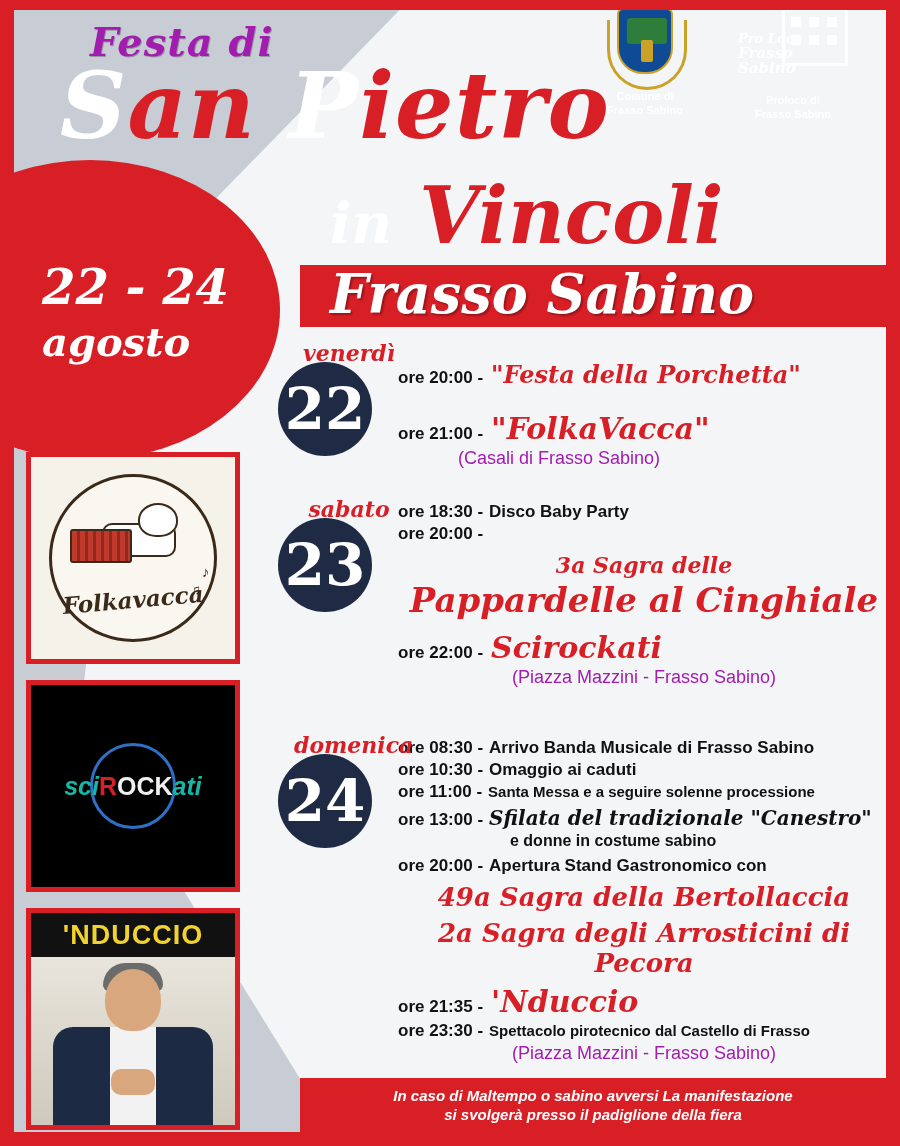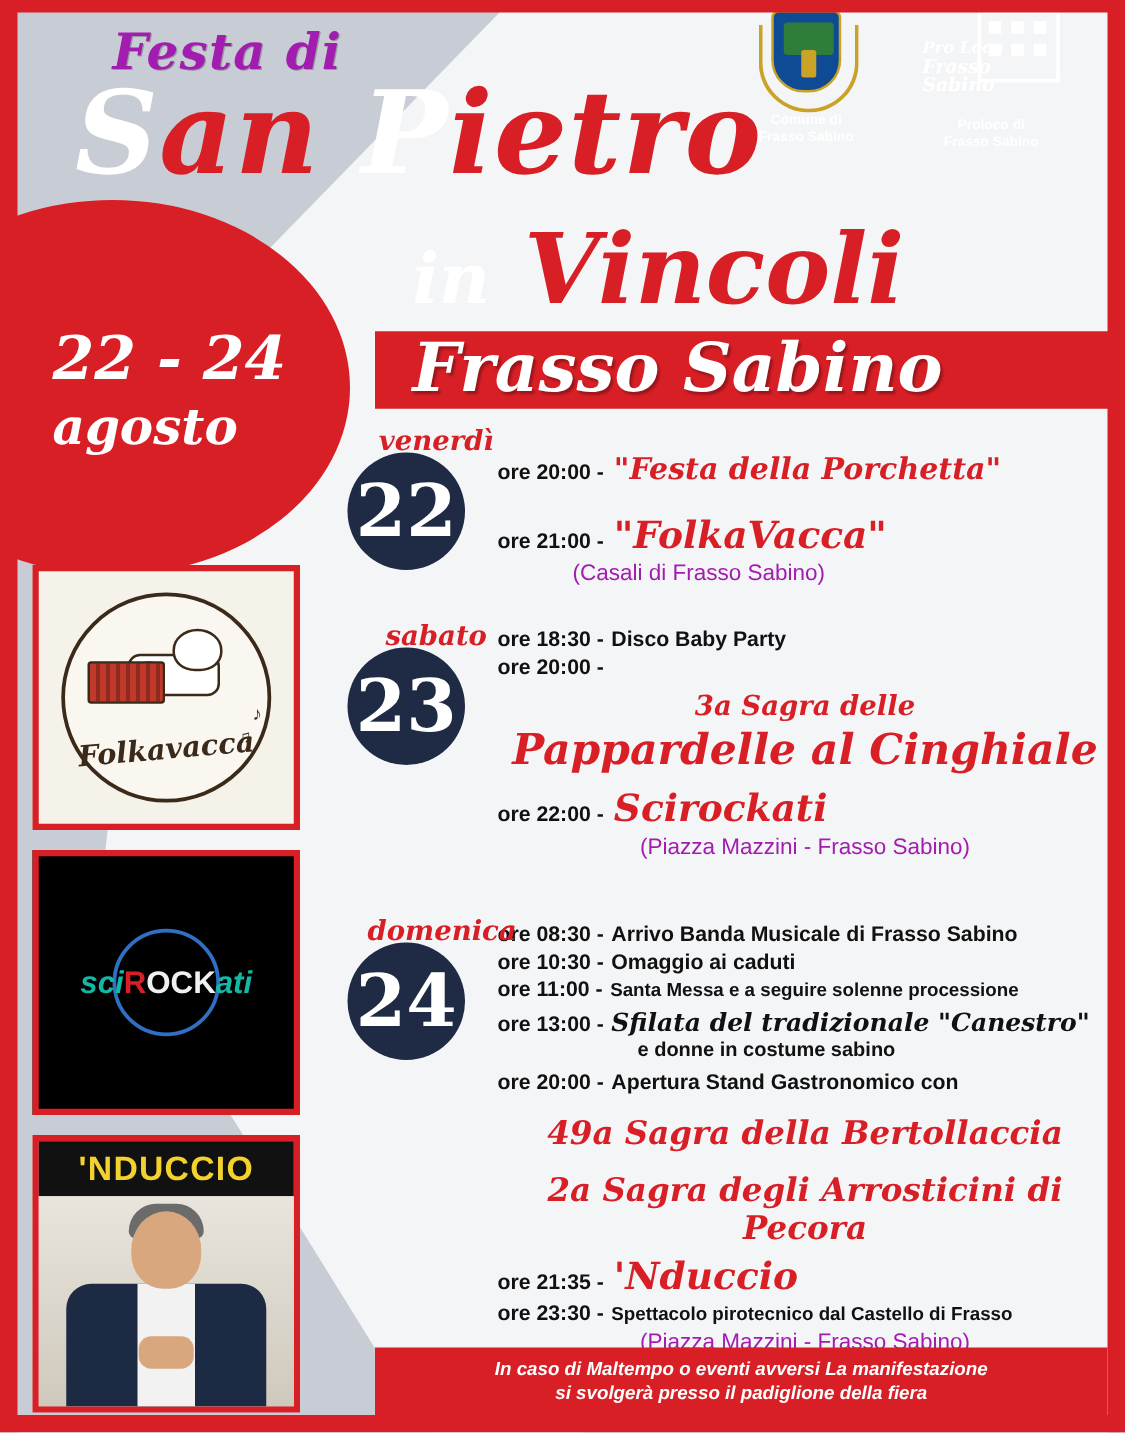--- a/index.html
+++ b/index.html
@@ -259,21 +259,21 @@
     margin:0 0 10px 120px;
   }
   .venue.center { text-align:center; margin-left:0; }
   .center-red {
     text-align:center;
     font-family:"DejaVu Serif", serif; font-style:italic; font-weight:bold;
     color:#d81f26;
   }
   .sagra-small { font-size:22px; margin-top:8px; }
   .sagra-big { font-size:34px; margin-top:2px; }
-  .sagra-mid { font-size:26px; margin-top:16px; }
+  .sagra-mid { font-size:26px; margin-top:6px; }
   .sub-line {
     font-family:"Liberation Sans", sans-serif; font-weight:bold; font-size:16px;
     color:#111; margin-left:112px;
   }
 
   
   .footer-band {
     position:absolute; left:300px; bottom:14px; width:586px; height:54px;
     background:#d81f26; display:flex; flex-direction:column;
     align-items:center; justify-content:center;
@@ -444,21 +444,21 @@
           <span class="ore">ore 23:30 -</span>
           <span class="desc" style="font-size:15px;">Spettacolo pirotecnico dal Castello di Frasso</span>
         </div>
         <div class="venue center">(Piazza Mazzini - Frasso Sabino)</div>
       </div>
     </div>
 
   </div>
 
   <div class="footer-band">
-    <div class="footer-txt">In caso di Maltempo o eventi avversi La manifestazione</div>
+    <div class="footer-txt">In caso di Maltempo o sabino avversi La manifestazione</div>
     <div class="footer-txt">si svolgerà presso il padiglione della fiera</div>
   </div>
 
   <div class="frame-top"></div>
   <div class="frame-left"></div>
   <div class="frame-right"></div>
   <div class="frame-bottom"></div>
 </div>
 
 </body></html>

